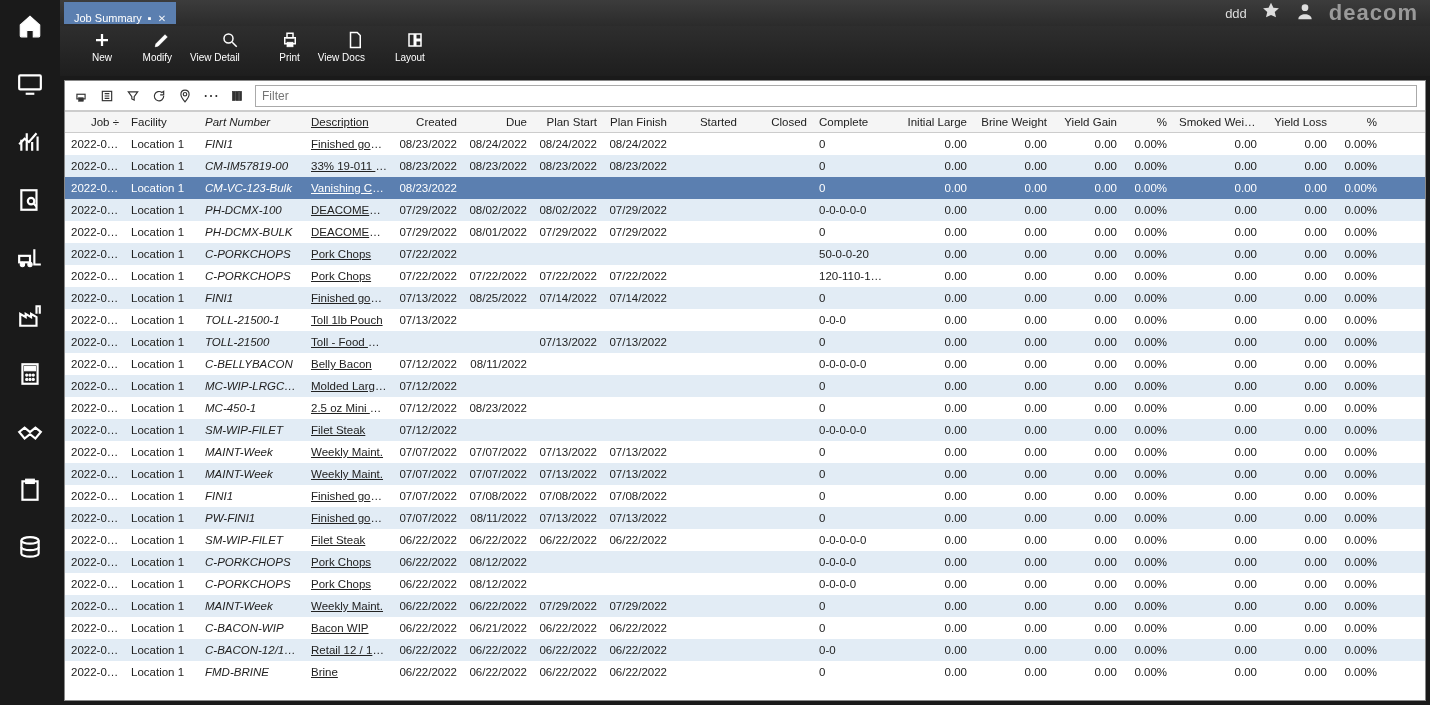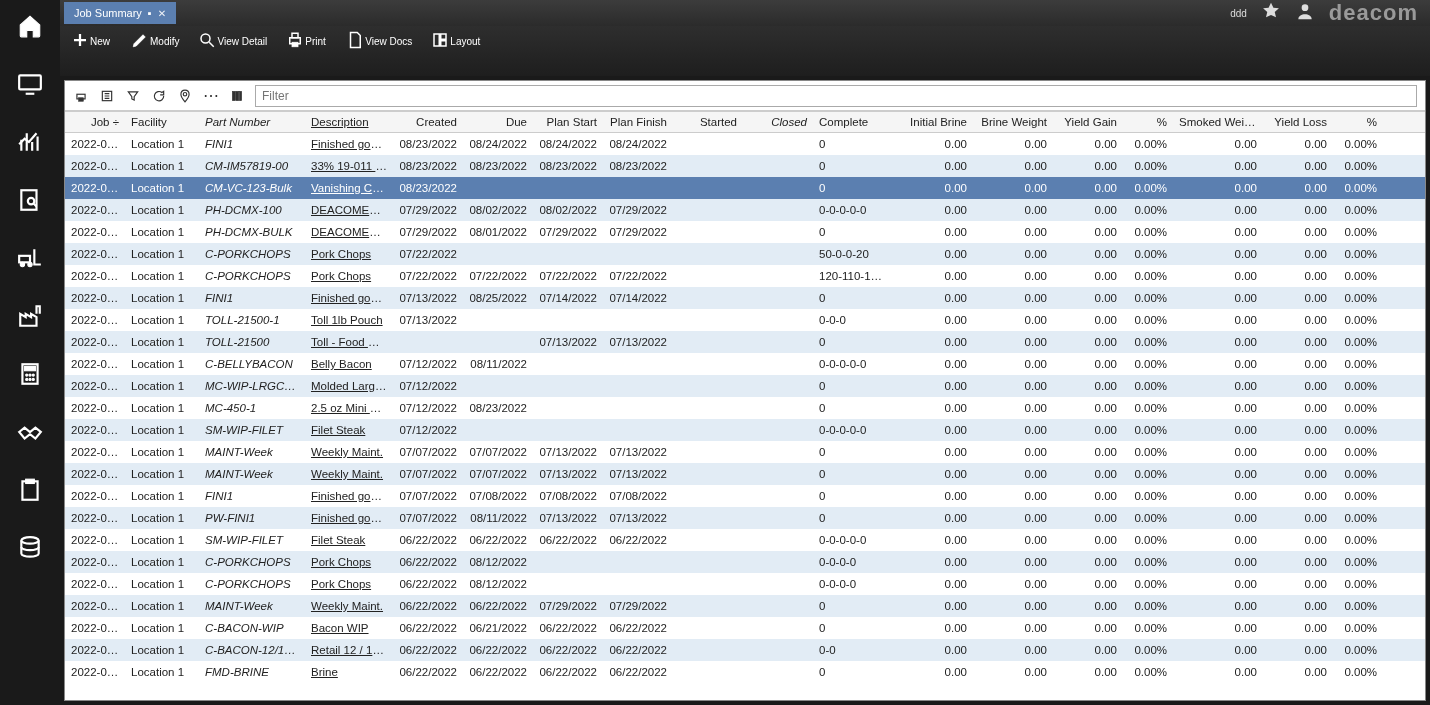--- a/index.html
+++ b/index.html
@@ -9,31 +9,31 @@
   
   .leftnav { width:60px; background:#1a1a1a; display:flex; flex-direction:column; align-items:center; padding-top:12px; gap:30px; }
   .leftnav .navicon { width:28px; height:28px; display:flex; align-items:center; justify-content:center; color:#fff; cursor:pointer; }
   .leftnav .navicon svg { width:26px; height:26px; fill:#fff; stroke:#fff; }
 
   
   .main { flex:1; display:flex; flex-direction:column; }
 
   
   .topbar { height:26px; background:linear-gradient(#3c3c3c,#2b2b2b); display:flex; align-items:center; }
-  .tab { margin-left:4px; height:22px; background:#5b7fb0; color:#fff; font-size:11px; padding:0 10px; display:flex; align-items:center; gap:6px; cursor:pointer; }
+  .tab { margin-left:4px; height:22px; background:#5b7fb0; color:#fff; font-size:11px; padding:0 10px; display:flex; align-items:flex-end; gap:6px; cursor:pointer; }
   .tab .x { font-size:10px; opacity:.9; cursor:pointer; }
   .topbar .spacer { flex:1; }
   .brand-area { display:flex; align-items:center; gap:14px; padding-right:12px; color:#ccc; }
-  .brand-area .txt { font-size:10px; color:#ddd;margin-left:43px; }
+  .brand-area .txt { font-size:13px; color:#ddd;margin-left:43px; }
   .brand-area svg { width:20px; height:20px; fill:#ddd; }
   .brand { font-size:22px; font-weight:bold; letter-spacing:1px; color:#9a9a9a; }
 
   
   .ribbon { height:50px; background:linear-gradient(#2e2e2e,#1e1e1e); display:flex; align-items:flex-start; padding:4px 10px; gap:18px; font-size:10px; }
-  .ribbon .grp { display:flex; align-items:center; color:#fff; cursor:pointer; min-width:42px; }
+  .ribbon .grp { display:flex; flex-direction:column; align-items:flex-end; color:#fff; cursor:pointer; min-width:42px; }
   .ribbon .grp .ico { width:20px; height:20px; display:flex; align-items:center; justify-content:center; }
   .ribbon .grp .ico svg { width:18px; height:18px; fill:#fff; stroke:#fff; }
   .ribbon .grp .lbl { margin-top:2px; }
   .ribbon .textlinks { display:flex; flex-direction:column; justify-content:center; gap:4px; font-size:10.5px; }
   .ribbon .textlinks .row { display:flex; gap:14px; }
   .ribbon .textlinks span { color:#eee; cursor:pointer; white-space:nowrap; }
   .ribbon .textlinks span.dim { color:#888; }
 
   
   .gridwrap { flex:1; background:#1a1a1a; padding:4px; display:flex; }
@@ -62,21 +62,21 @@
   
   .c0{width:60px;text-align:right;} 
   .c1{width:74px;} 
   .c2{width:106px;font-style:italic;} 
   .c3{width:88px;text-decoration:underline;} 
   .c4{width:70px;text-align:right;} 
   .c5{width:70px;text-align:right;} 
   .c6{width:70px;text-align:right;} 
   .c7{width:70px;text-align:right;} 
   .c8{width:70px;text-align:right;} 
-  .c9{width:70px;text-align:right;font-style:italic;} 
+  .c9{width:70px;text-align:right;} 
   .c10{width:80px;text-align:left;} 
   .c11{width:80px;text-align:right;} 
   .c12{width:80px;text-align:right;} 
   .c13{width:70px;text-align:right;} 
   .c14{width:50px;text-align:right;} 
   .c15{width:90px;text-align:right;} 
   .c16{width:70px;text-align:right;} 
   .c17{width:50px;text-align:right;} 
 
   .grid ::-webkit-scrollbar { width:12px; }
@@ -284,21 +284,21 @@
             <div class="cell c1">Facility</div>
             <div class="cell c2">Part Number</div>
             <div class="cell c3">Description</div>
             <div class="cell c4">Created</div>
             <div class="cell c5">Due</div>
             <div class="cell c6">Plan Start</div>
             <div class="cell c7">Plan Finish</div>
             <div class="cell c8">Started</div>
             <div class="cell c9">Closed</div>
             <div class="cell c10">Complete</div>
-            <div class="cell c11">Initial Brine</div>
+            <div class="cell c11">Initial Large</div>
             <div class="cell c12">Brine Weight</div>
             <div class="cell c13">Yield Gain</div>
             <div class="cell c14">%</div>
             <div class="cell c15">Smoked Weight</div>
             <div class="cell c16">Yield Loss</div>
             <div class="cell c17">%</div>
           </div>
         <div id="rows-container">
             <div class="row e">
               <div class="cell c0">2022-05660</div>

